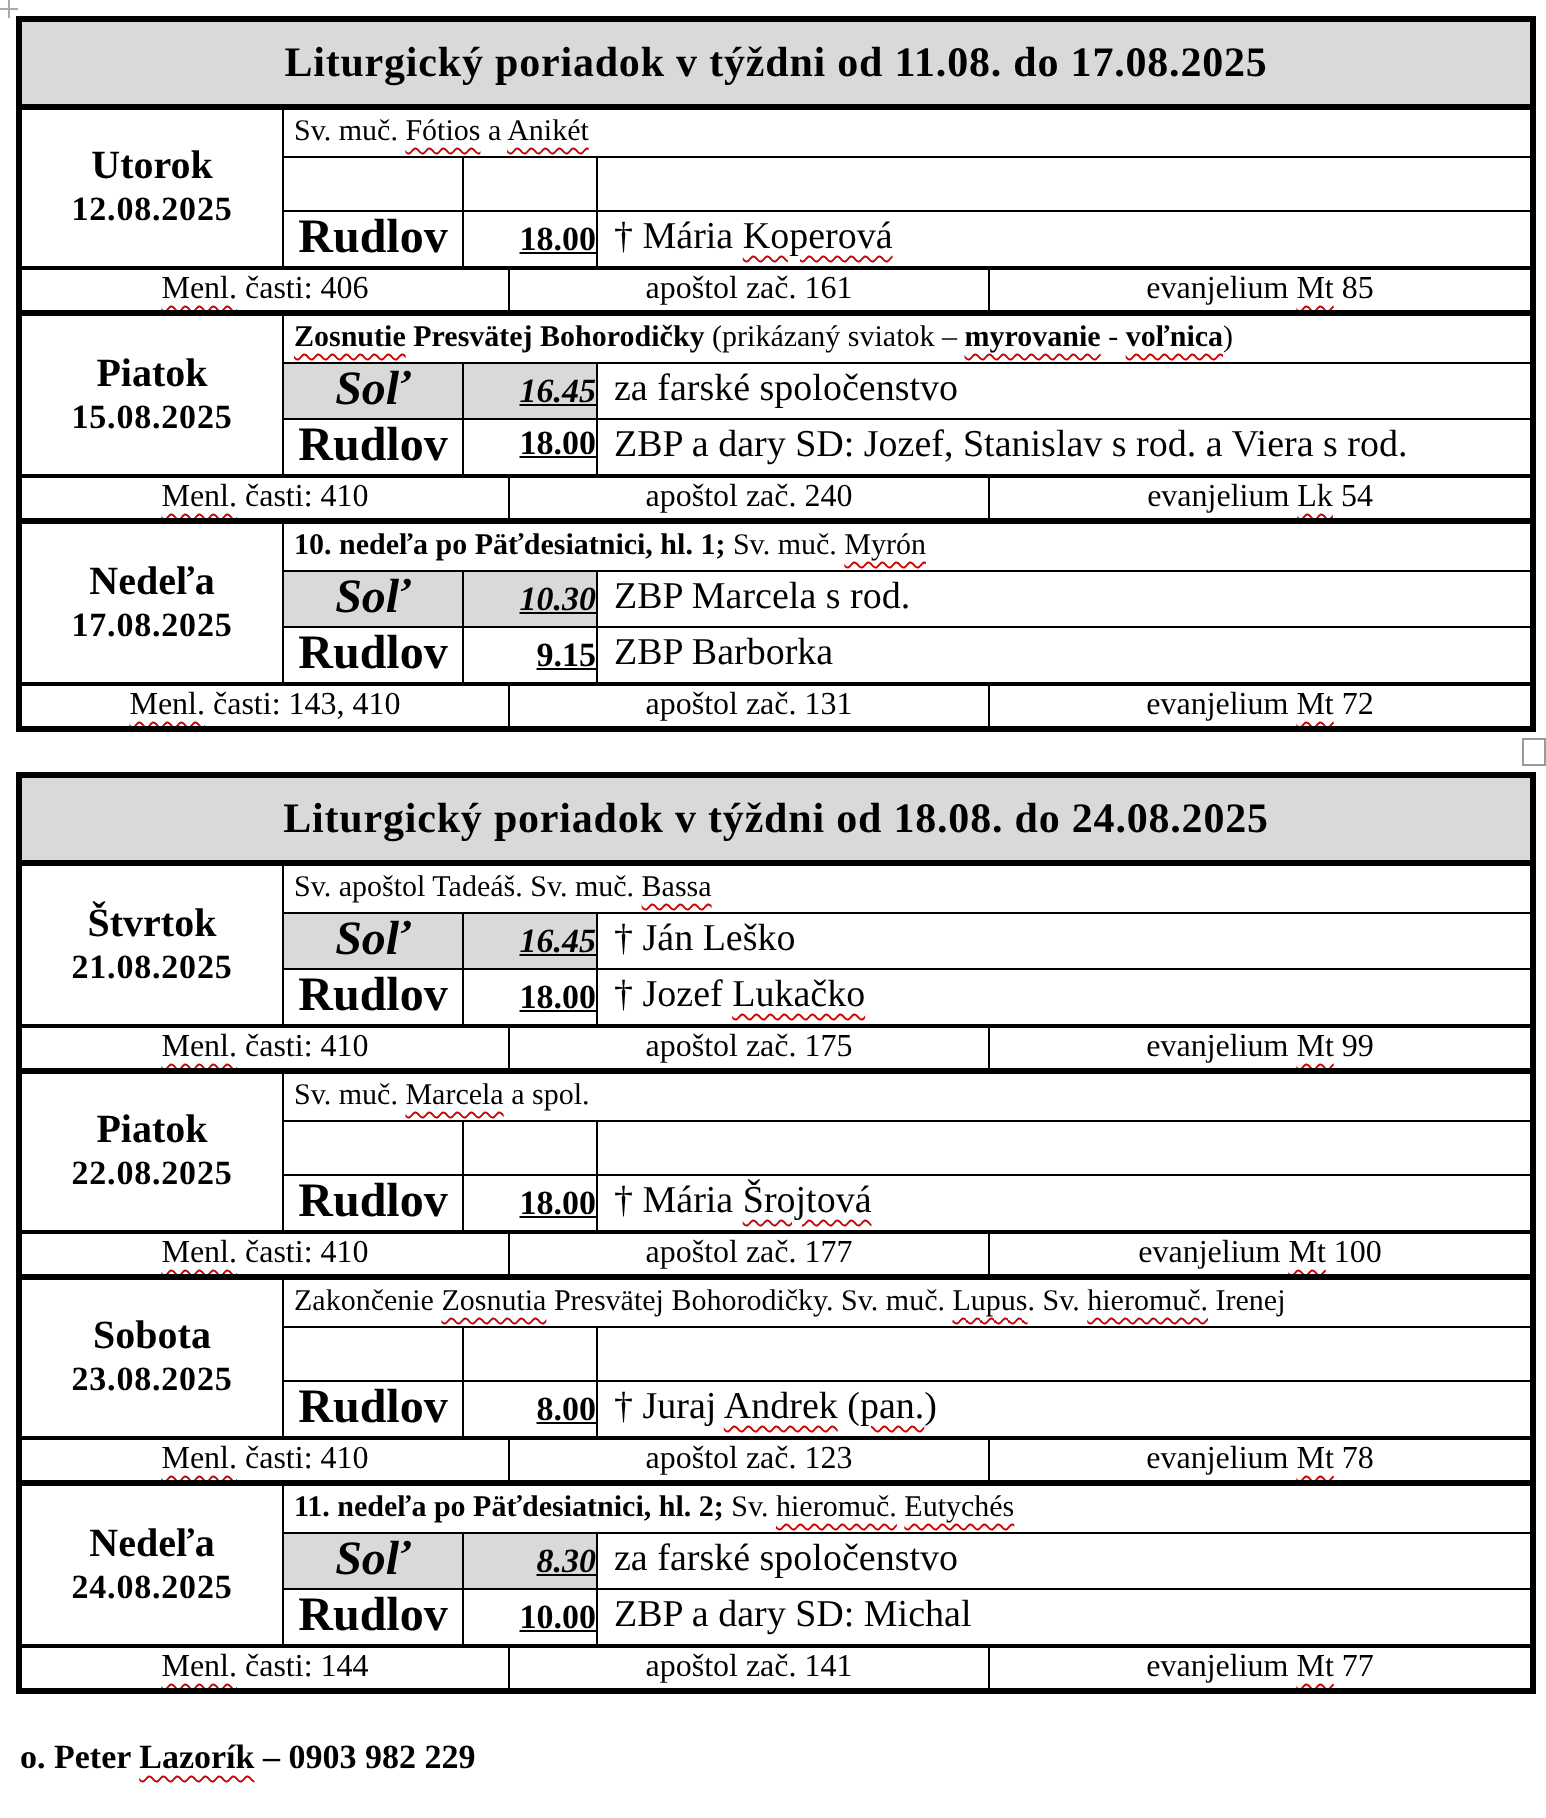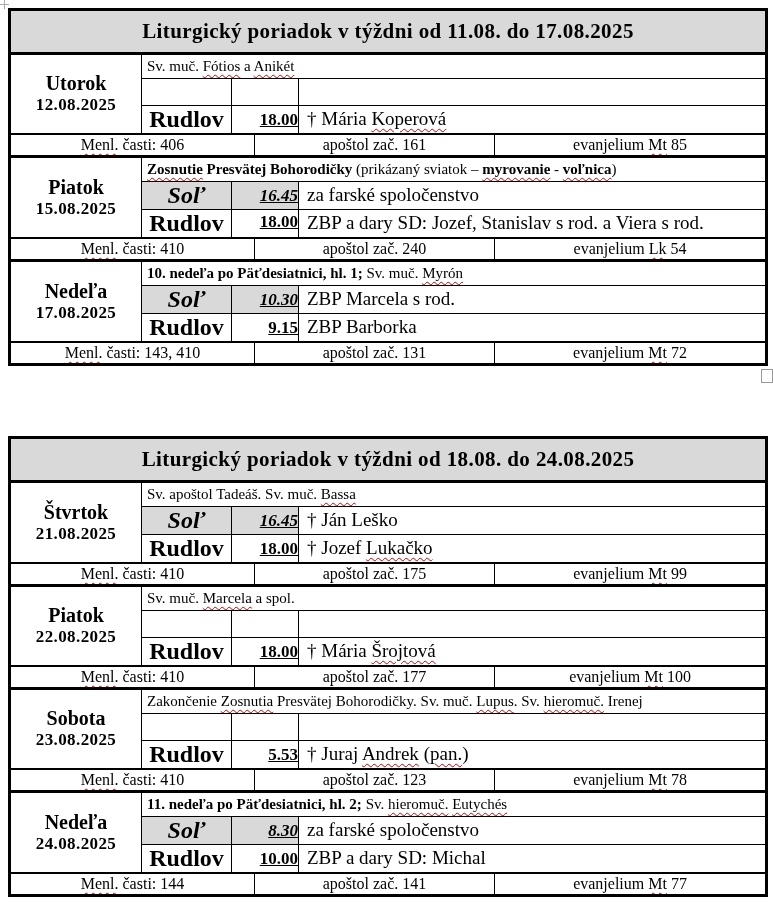--- a/index.html
+++ b/index.html
@@ -27,21 +27,21 @@
   tr.sol td.place, tr.sol td.time{background:#d9d9d9;font-style:italic;}
 
   tr.menl td{height:20px;border-top:2px solid #000;border-bottom:3px solid #000;
              text-align:center;font-size:16px;}
 
   .b{font-weight:bold;}
   .u{text-decoration-thickness:1px;text-underline-offset:3px;}
   .sq{text-decoration-line:underline;text-decoration-style:wavy;
       text-decoration-color:#cc0000;text-decoration-thickness:1px;text-underline-offset:2.5px;}
 
-  #table2{margin-top:70px;}
+  #table2{margin-top:20px;}
   .footer{margin:22px 0 0 10px;font-weight:bold;font-size:17px;}
 
   
   .move-handle-h{position:absolute;left:0;top:4px;width:9px;height:1px;background:#aaa;}
   .move-handle-v{position:absolute;left:4px;top:0;width:1px;height:9px;background:#aaa;}
   .resize-handle{position:absolute;left:761px;top:369px;width:10px;height:12px;
                  border:1px solid #999;background:#fff;}
 </style>
 </head>
 <body>
@@ -204,21 +204,21 @@
   </td>
   <td class="feast" colspan="5"><span class="u">Zakončenie </span><span class="u"><span class="sq">Zosnutia</span></span><span class="u"> Presvätej Bohorodičky. Sv. muč. </span><span class="u"><span class="sq">Lupus</span></span><span class="u">. Sv. </span><span class="u"><span class="sq">hieromuč.</span></span><span class="u"> Irenej</span></td>
 </tr>
 <tr class="svc">
   <td class="place"></td>
   <td class="time" colspan="2"></td>
   <td class="intent" colspan="2"></td>
 </tr>
 <tr class="svc">
   <td class="place">Rudlov</td>
-  <td class="time" colspan="2">5.53</td>
+  <td class="time" colspan="2">8.00</td>
   <td class="intent" colspan="2"><span>† Juraj </span><span class="sq">Andrek</span><span> (</span><span class="sq">pan.</span><span>)</span></td>
 </tr>
 <tr class="menl">
   <td colspan="3"><span class="sq">Menl.</span><span> časti: 410</span></td>
   <td colspan="2">apoštol zač. 123</td>
   <td><span>evanjelium </span><span class="sq">Mt</span><span> 78</span></td>
 </tr>
 
 <tr class="block">
   <td class="day" rowspan="3">

